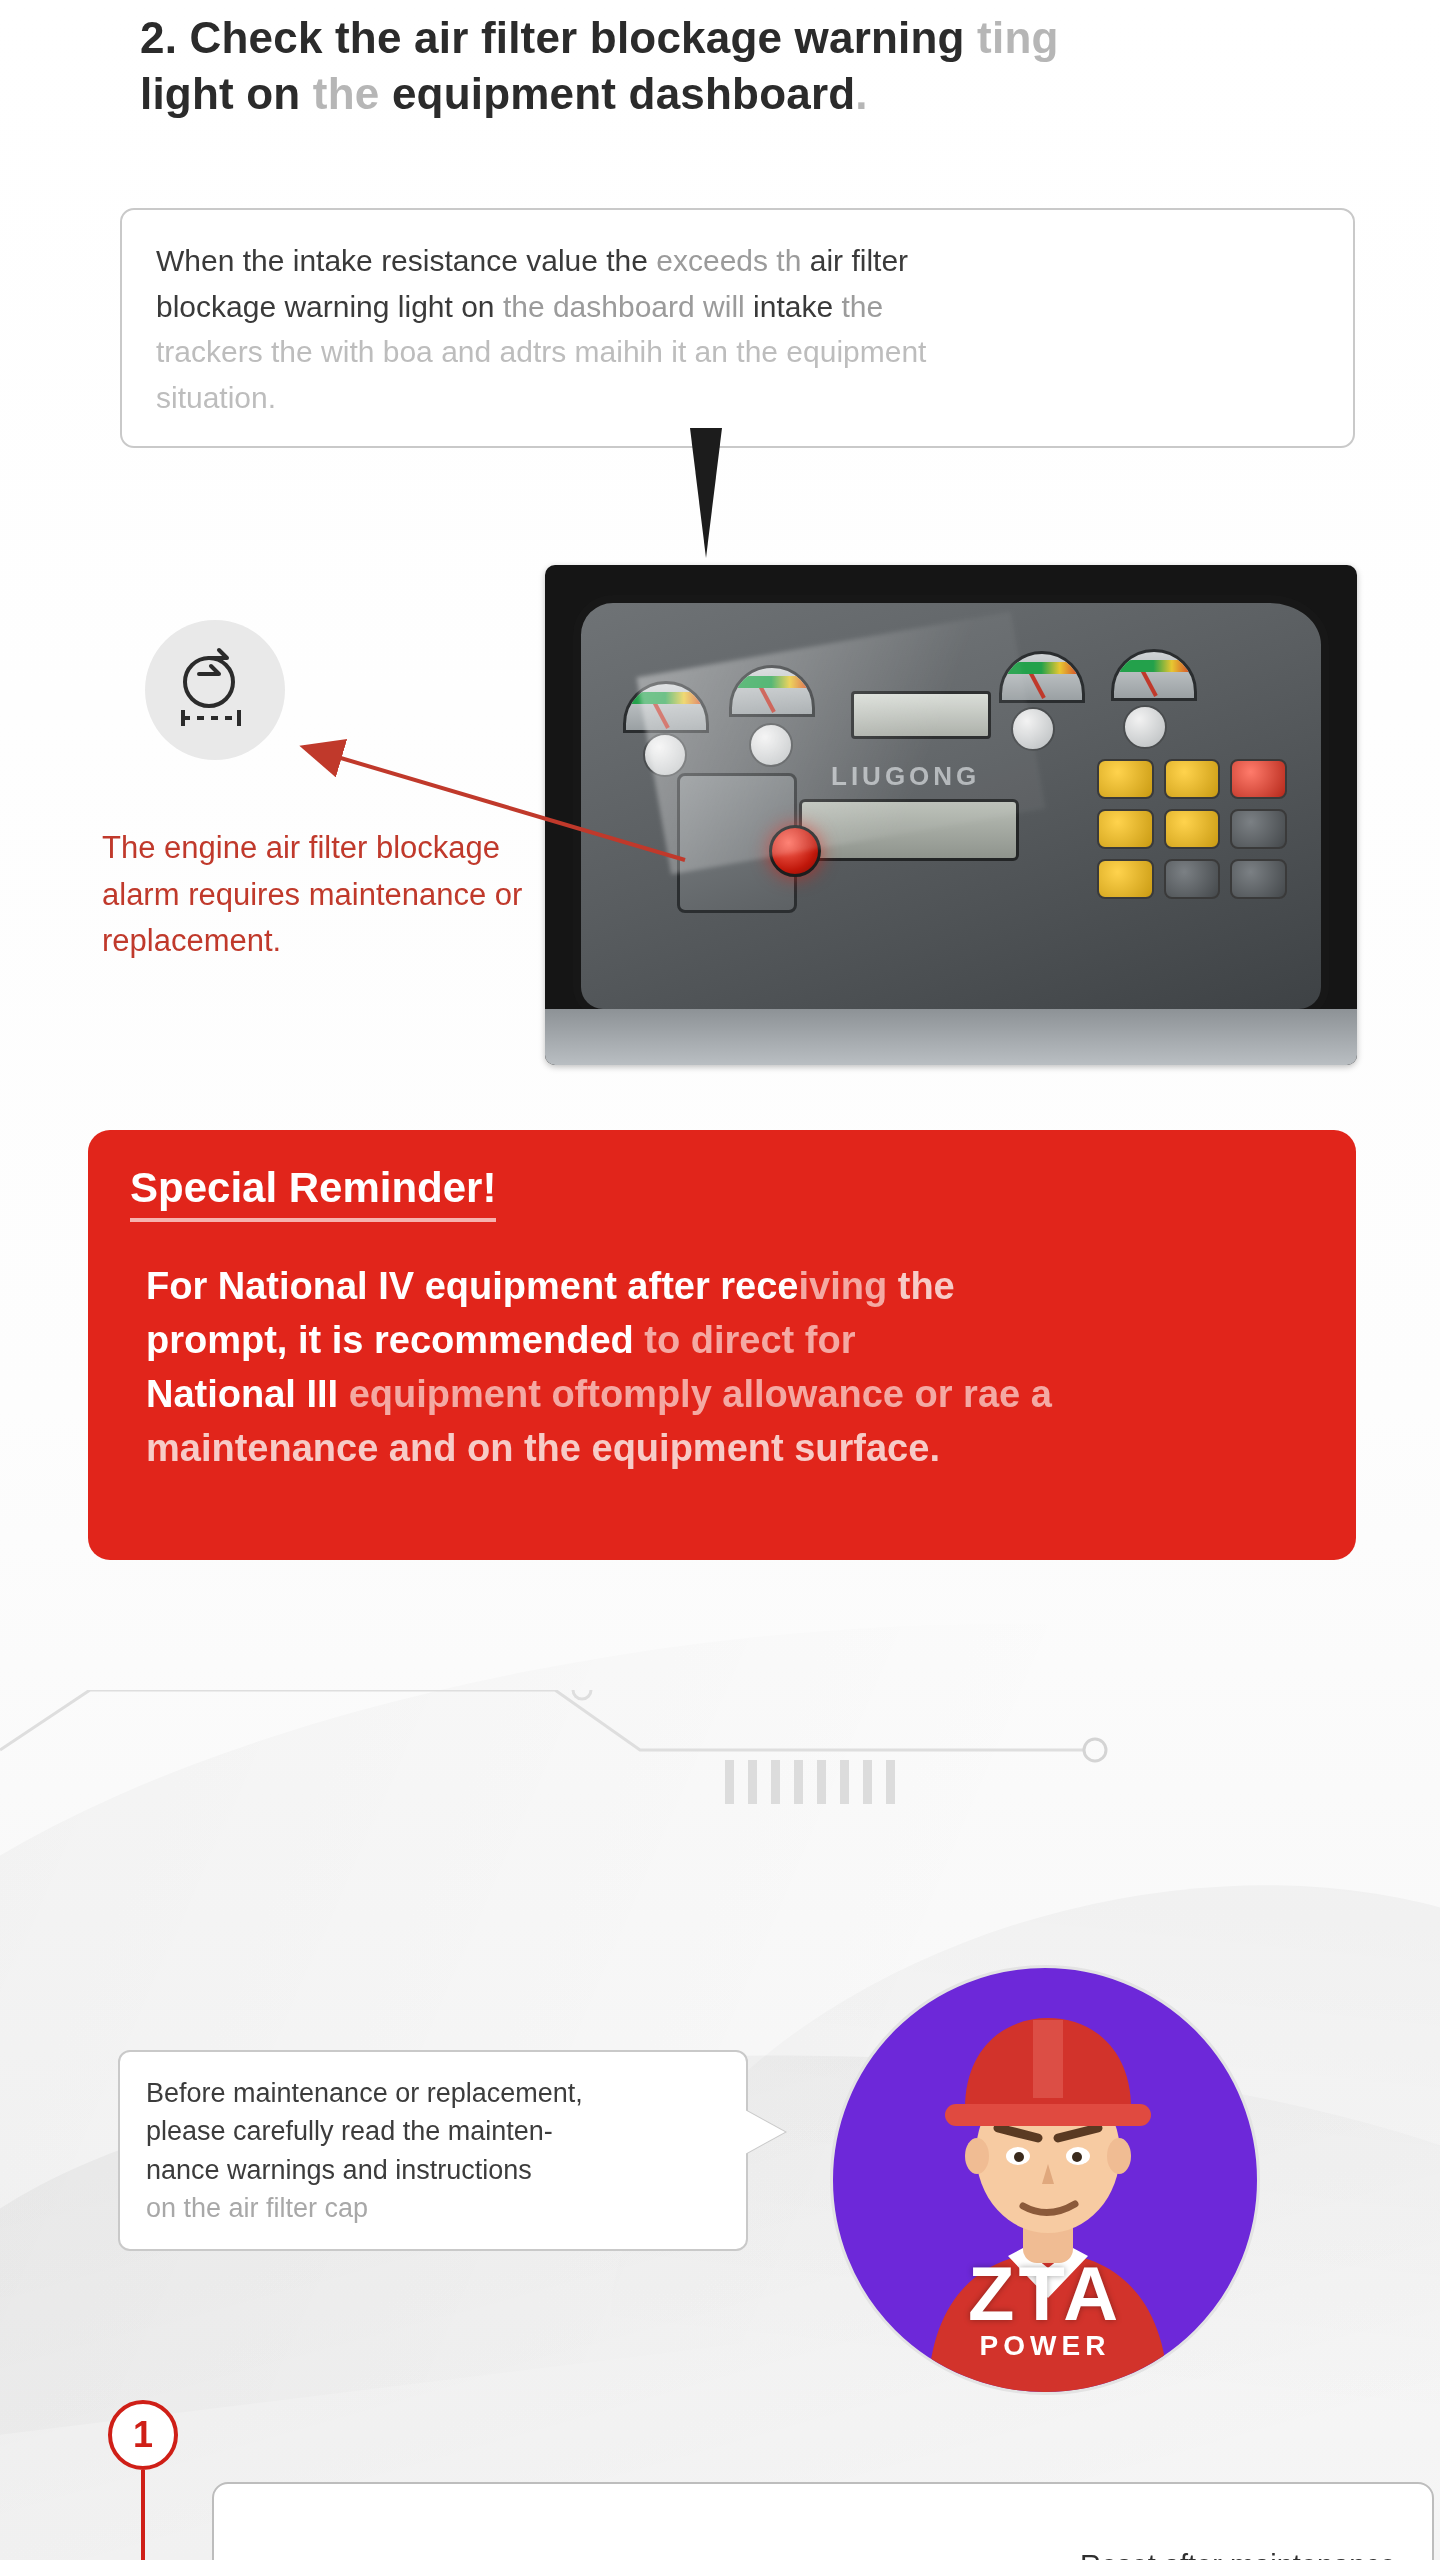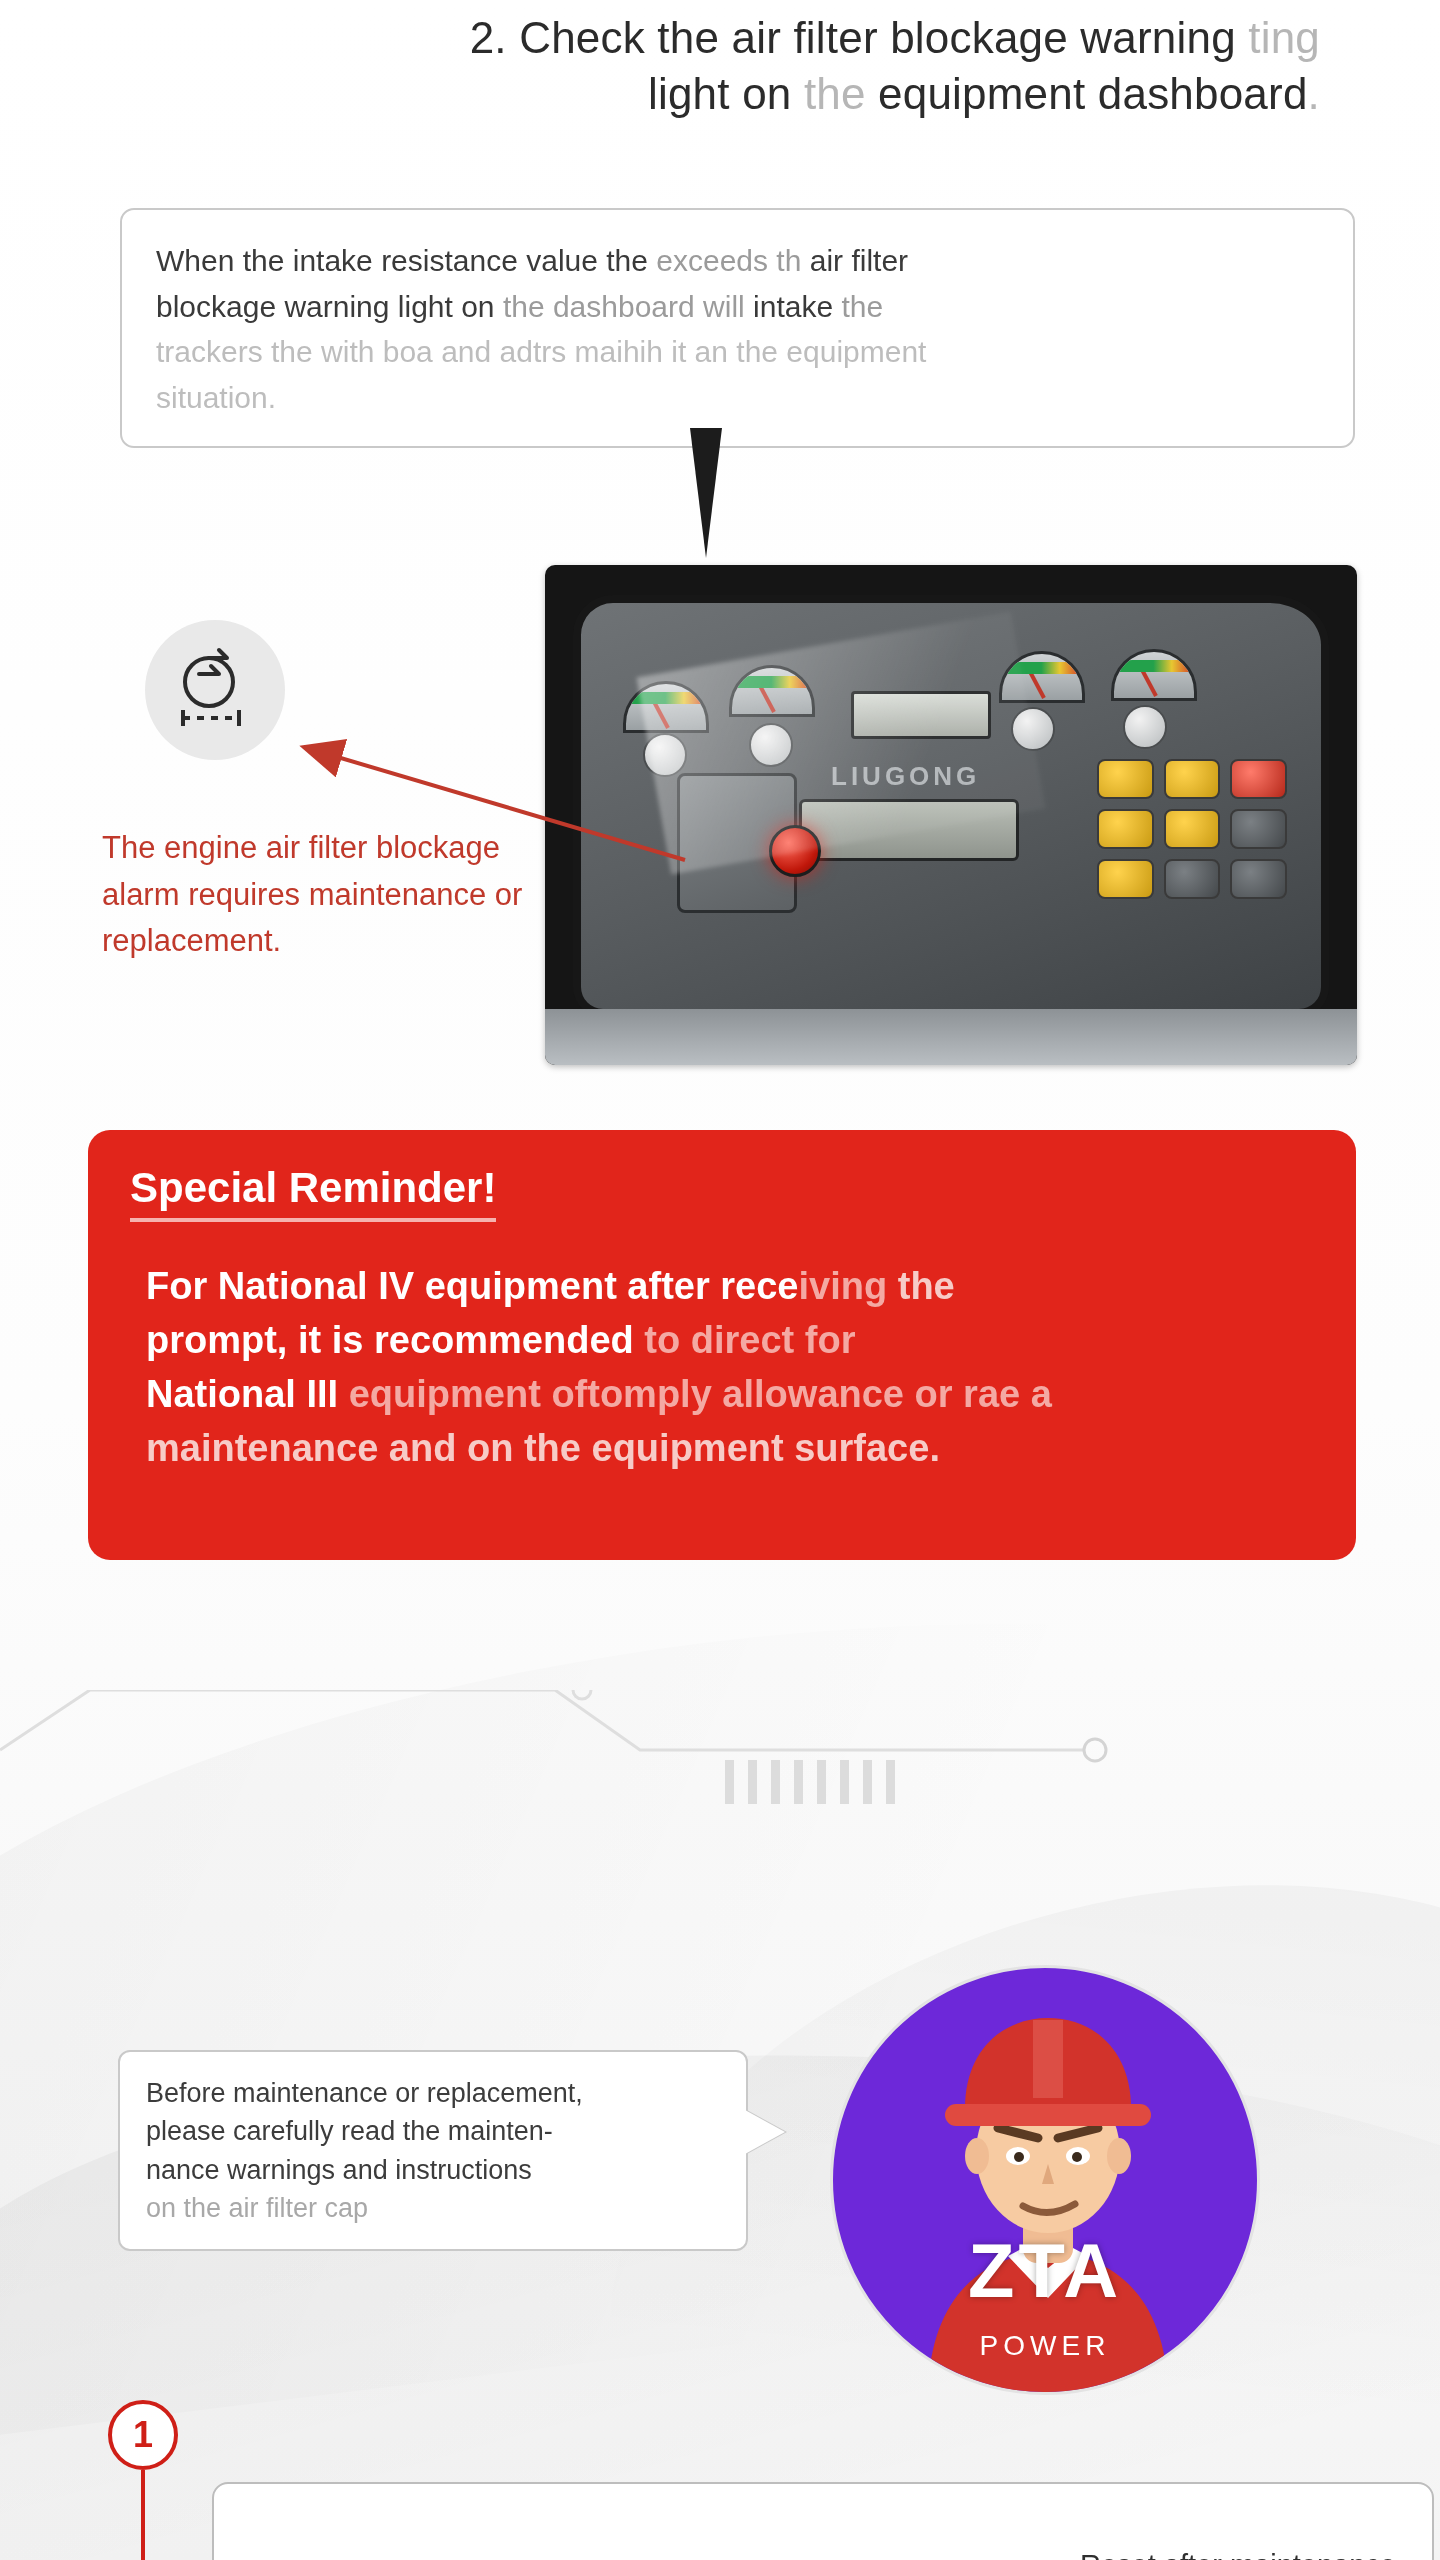--- a/index.html
+++ b/index.html
@@ -43,25 +43,24 @@
     border-radius: 50%;
   }
 
   
   .heading {
     position: absolute;
     left: 140px;
     top: 10px;
     width: 1180px;
     font-size: 44px;
-    font-weight: normal;
+    font-weight: bold;
     line-height: 1.28;
     color: #2b2b2b;
     letter-spacing: .2px;
-    text-align: right;
   }
   .heading .ghost {
     color: #b6b6b6;
   }
 
   
   .callout {
     position: absolute;
     left: 120px;
     top: 208px;
@@ -324,21 +323,21 @@
     text-align: center;
     color: #fff;
     z-index: 4;
   }
   .mascot .logo .zta {
     font-size: 76px; font-weight: bold; letter-spacing: 4px;
     text-shadow: 0 0 6px rgba(0,0,0,.35);
     line-height: .95;
   }
   .mascot .logo .pw {
-    font-size: 28px; font-weight: normal; letter-spacing: 5px; margin-top: 23px;
+    font-size: 28px; font-weight: bold; letter-spacing: 5px;
   }
 
   
   .step-badge {
     position: absolute;
     left: 108px;
     top: 2400px;
     width: 70px;
     height: 70px;
     border-radius: 50%;

